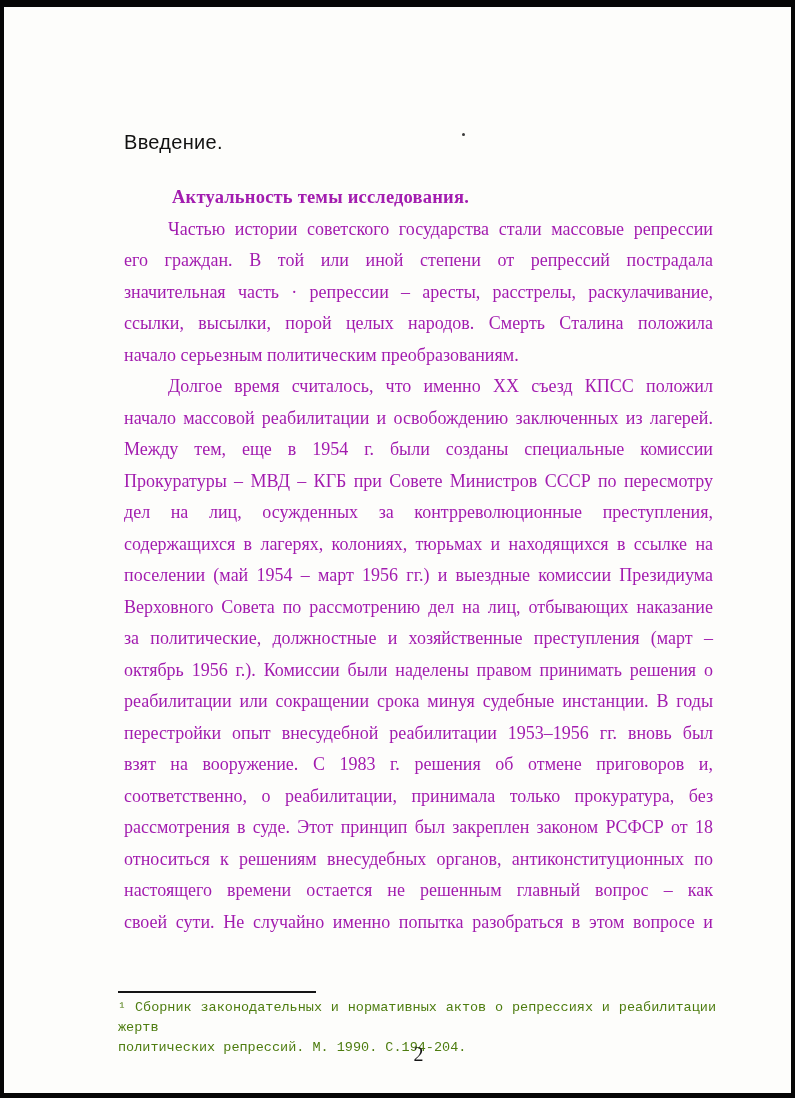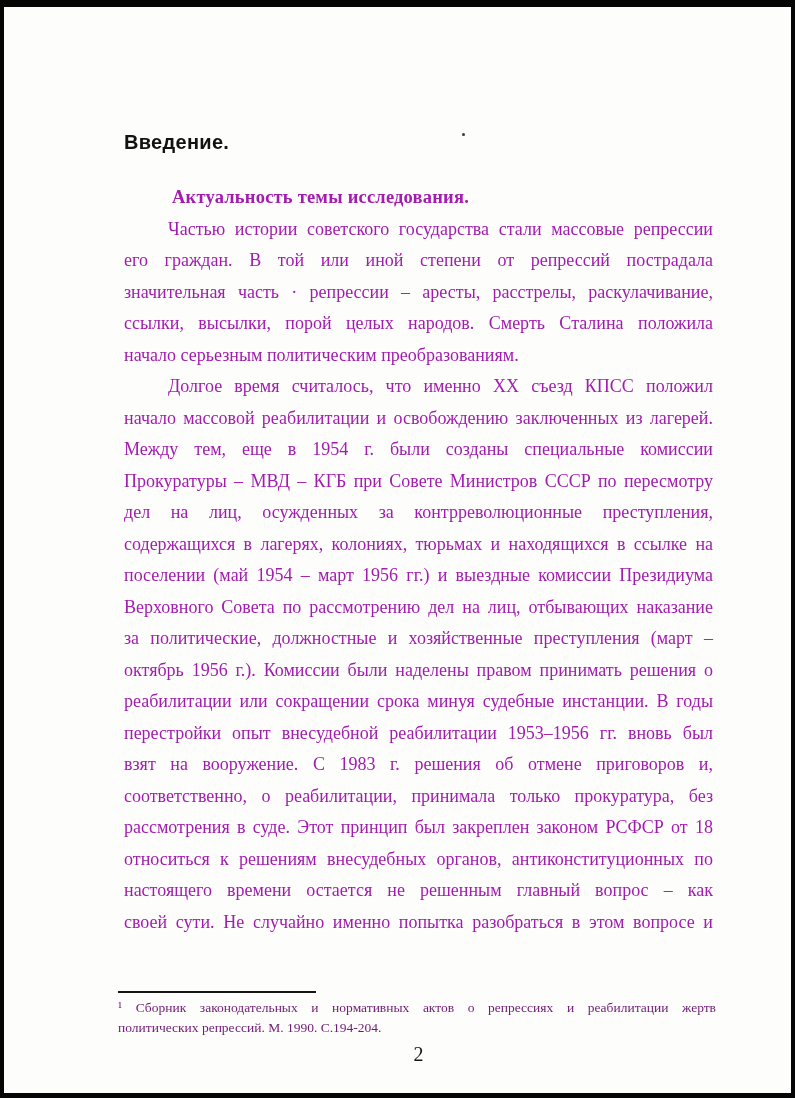--- a/index.html
+++ b/index.html
@@ -16,21 +16,21 @@
     position: absolute;
     top: 7px; left: 4px; right: 4px; bottom: 5px;
     background: #fdfdfb;
   }
 
   .chapter-title {
     position: absolute;
     left: 120px;
     top: 125px;
     font-family: "Liberation Sans", "DejaVu Sans", sans-serif;
-    font-weight: 700;
+    font-weight: 400;
     font-size: 20px;
     line-height: 20px;
     letter-spacing: 0.3px;
     color: #121212;
   }
 
   .scan-speck {
     position: absolute;
     left: 458px;
     top: 126px;
@@ -74,21 +74,22 @@
     top: 984px;
     width: 198px;
     height: 2px;
     background: #151515;
   }
   .footnote {
     position: absolute;
     left: 114px;
     top: 991px;
     width: 598px;
-    color: #701a75;
+    color: #4d7c0f;
+    font-family: Liberation Mono, monospace;
   }
   .fn-line {
     font-size: 13.5px;
     line-height: 20px;
   }
   .fn-line.justify {
     text-align: justify;
     text-align-last: justify;
   }
 

